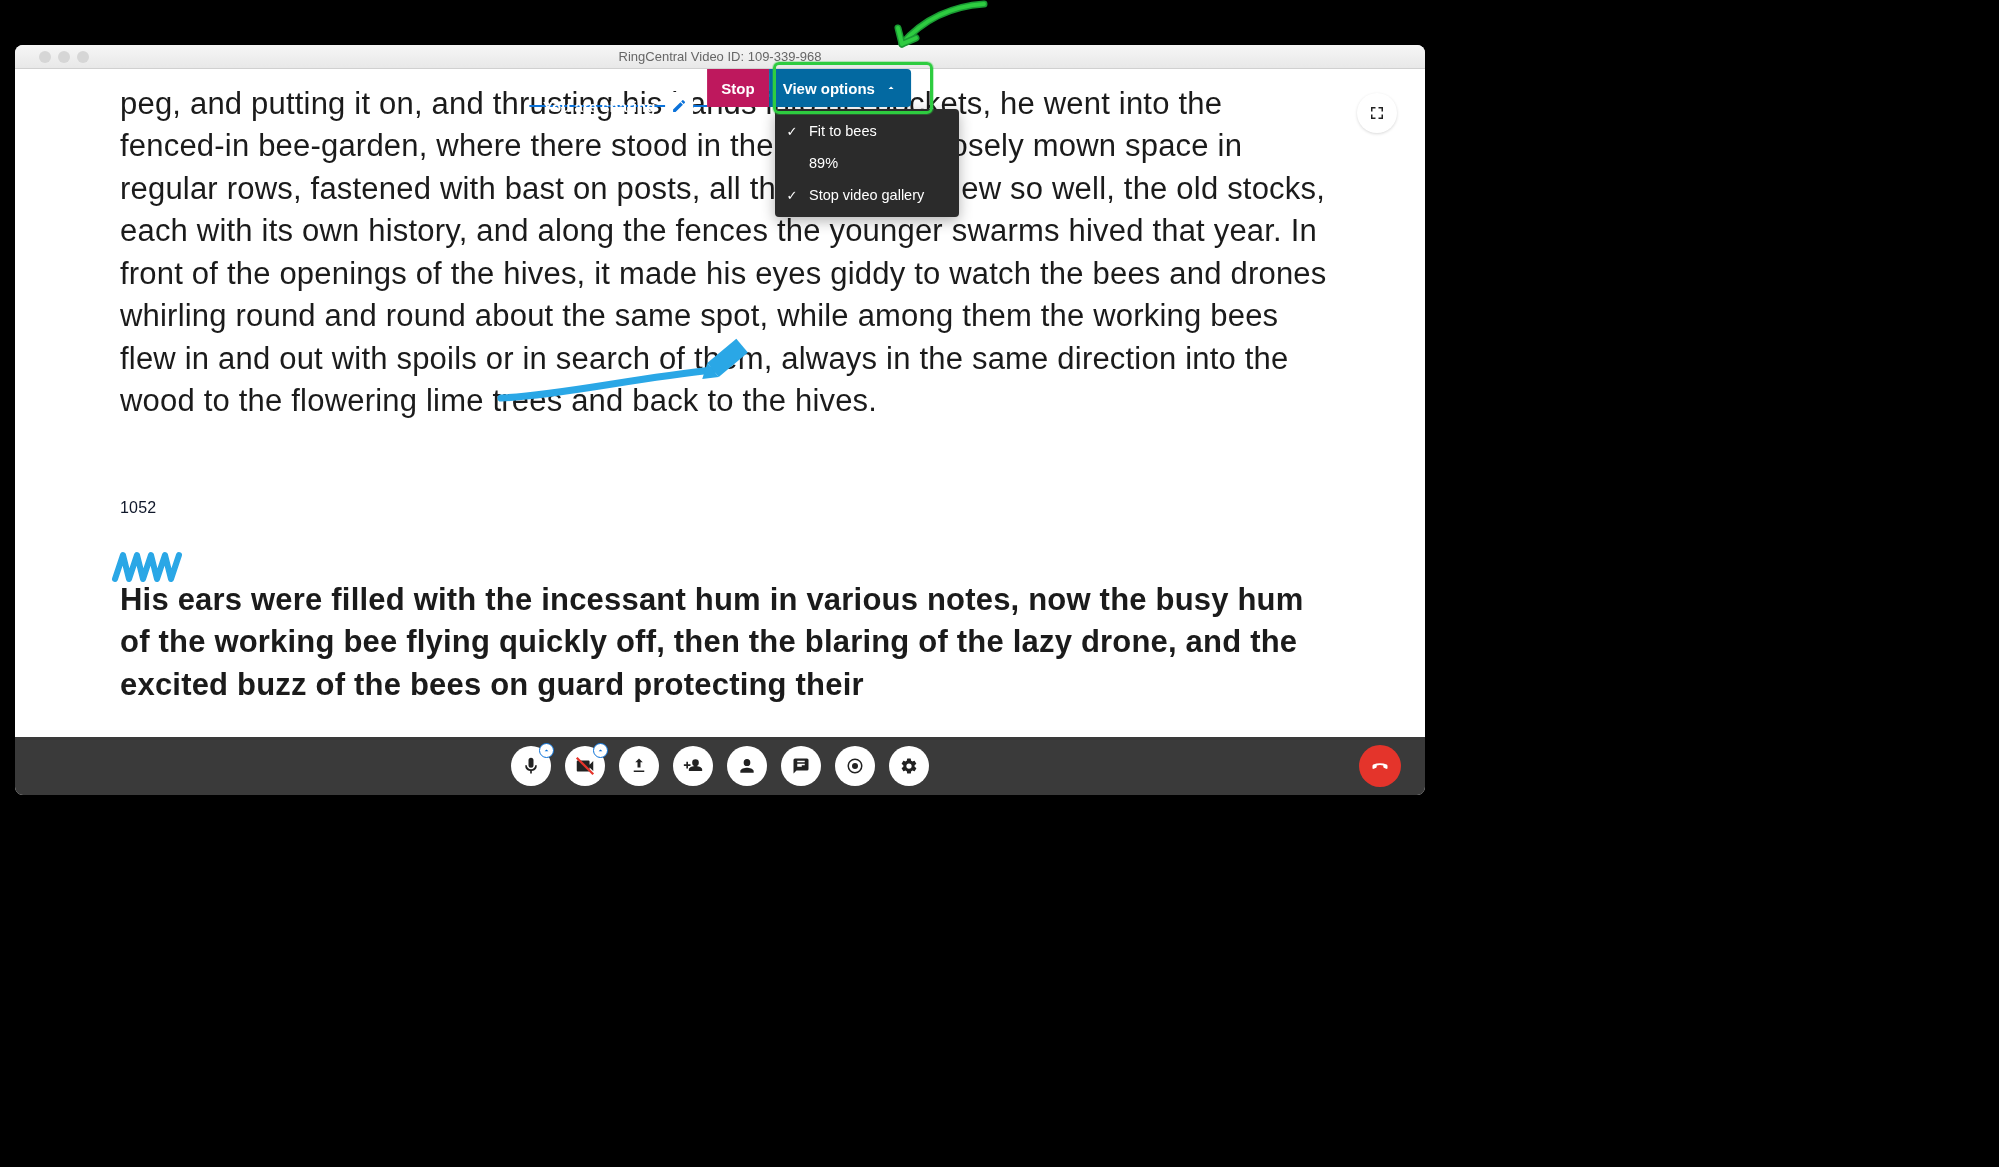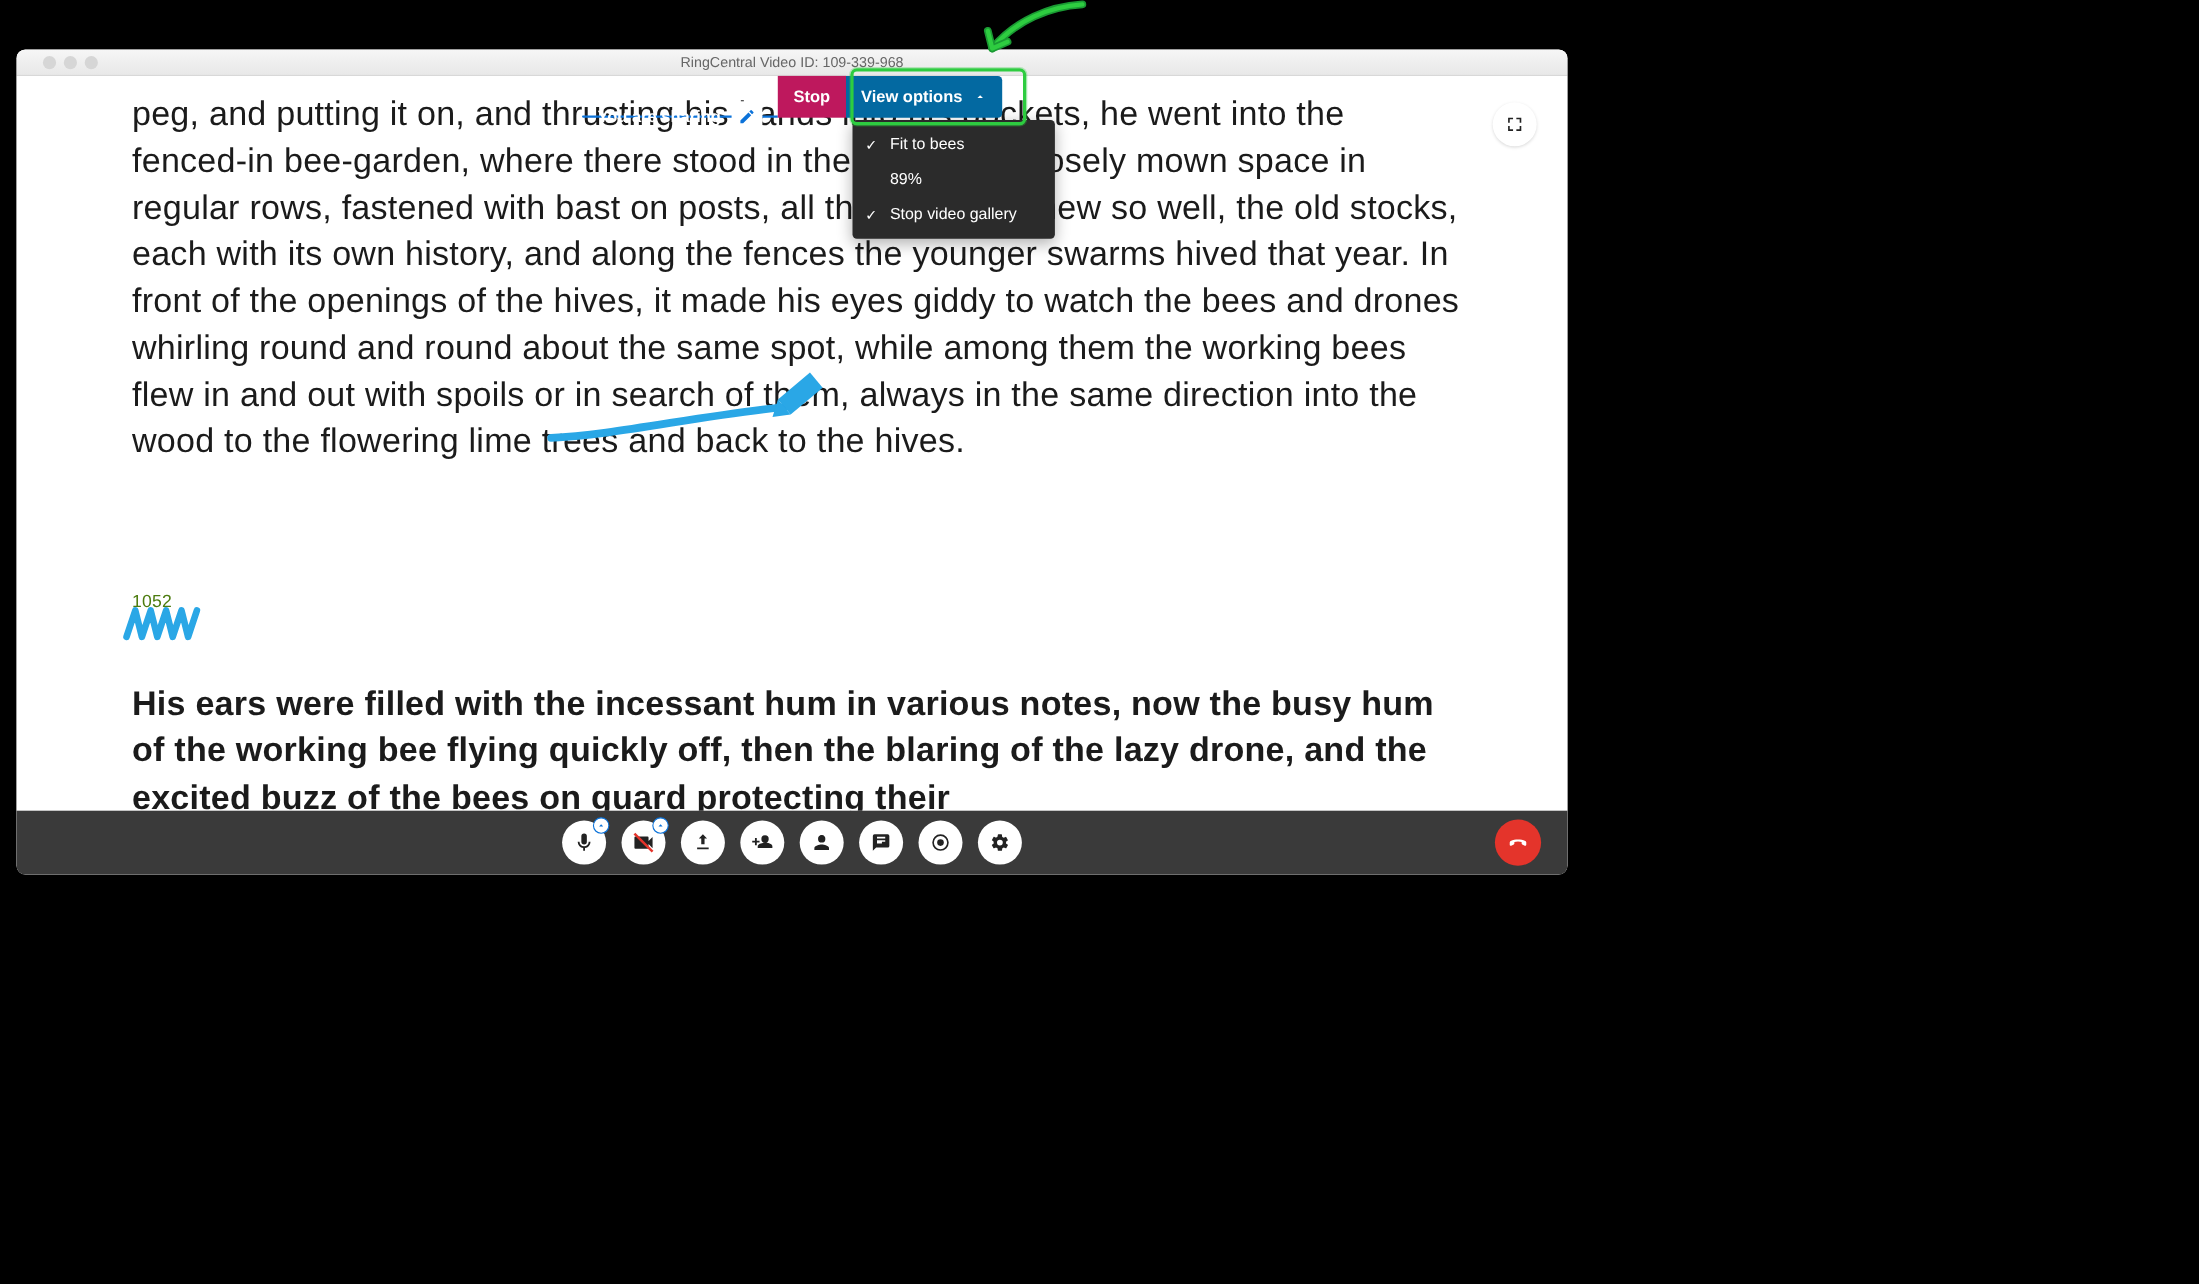--- a/index.html
+++ b/index.html
@@ -52,22 +52,22 @@
 .doc {
   padding: 14px 95px 0 105px;
   font-size: 31px;
   line-height: 1.37;
   color: #1b1b1b;
   letter-spacing: 0.2px;
 }
 .para2 { margin-top: 60px; font-weight: bold; }
 .page-no {
   font-size: 16px;
-  color: #4d7c0f;
-  margin-top: 114px;
+  color: #0f172a;
+  margin-top: 74px;
 }
 
 .sharing-bar {
   position: absolute;
   top: 24px;
   left: 50%;
   transform: translateX(-50%);
   display: flex;
   height: 38px;
   z-index: 20;

